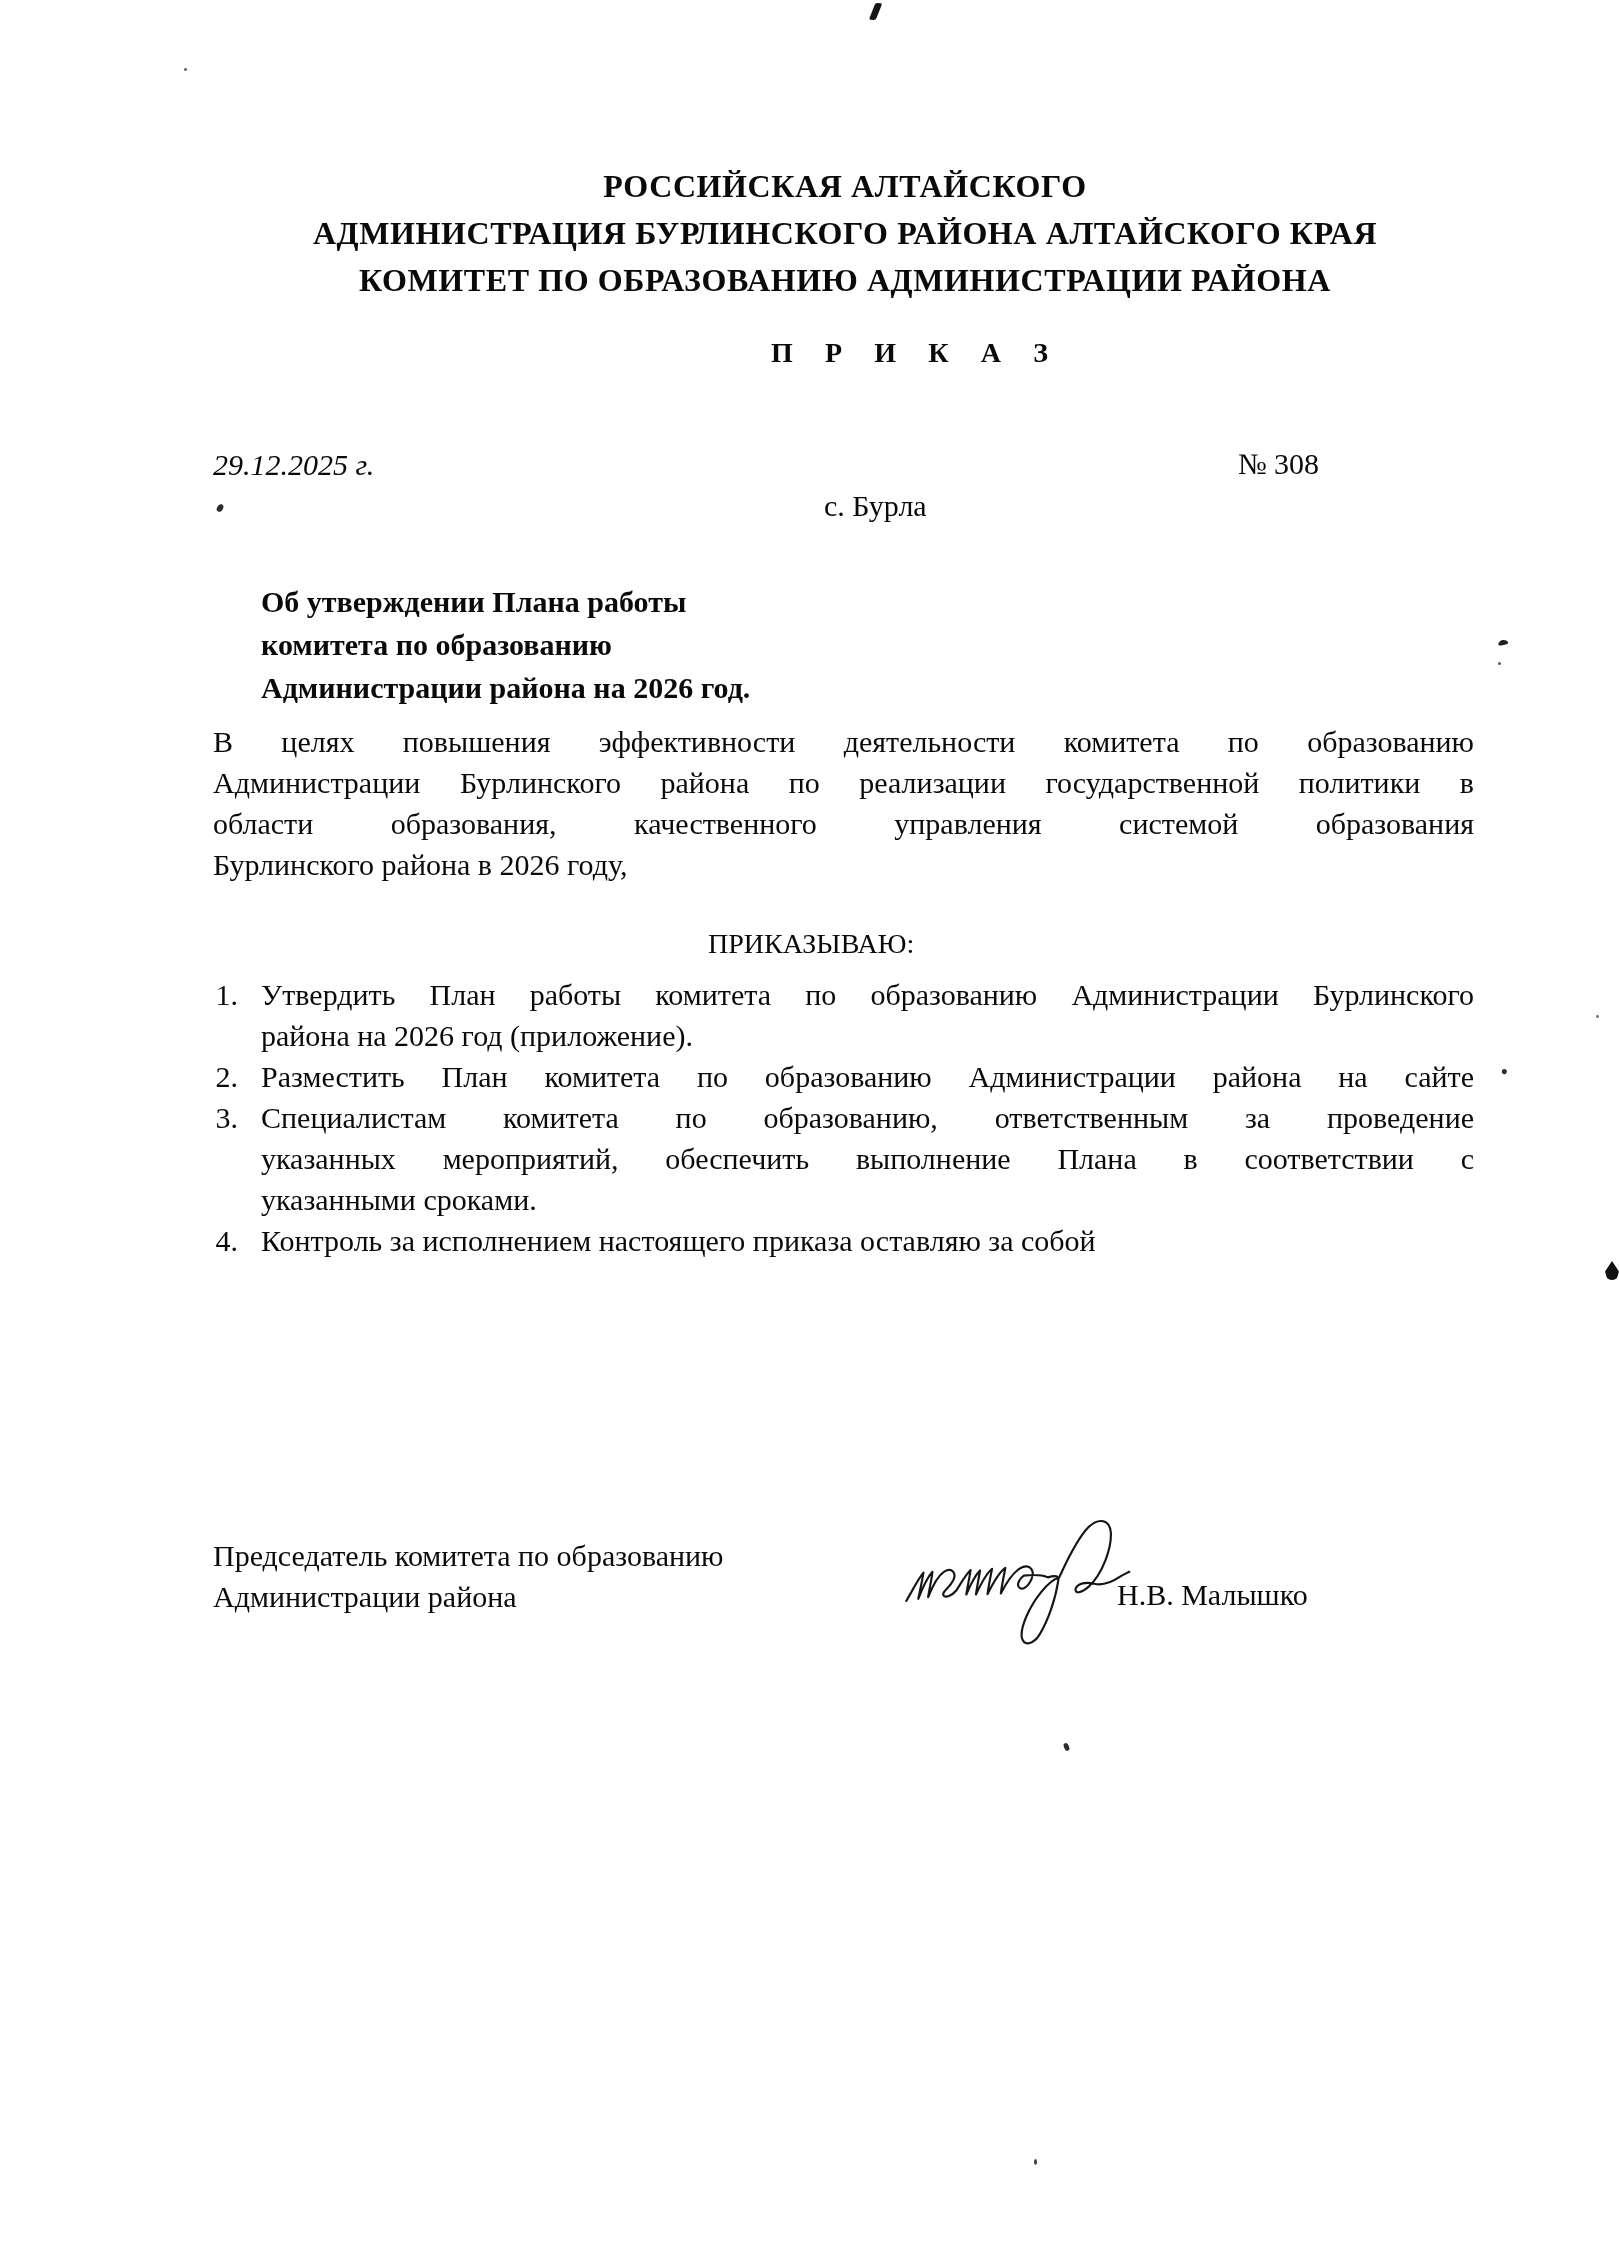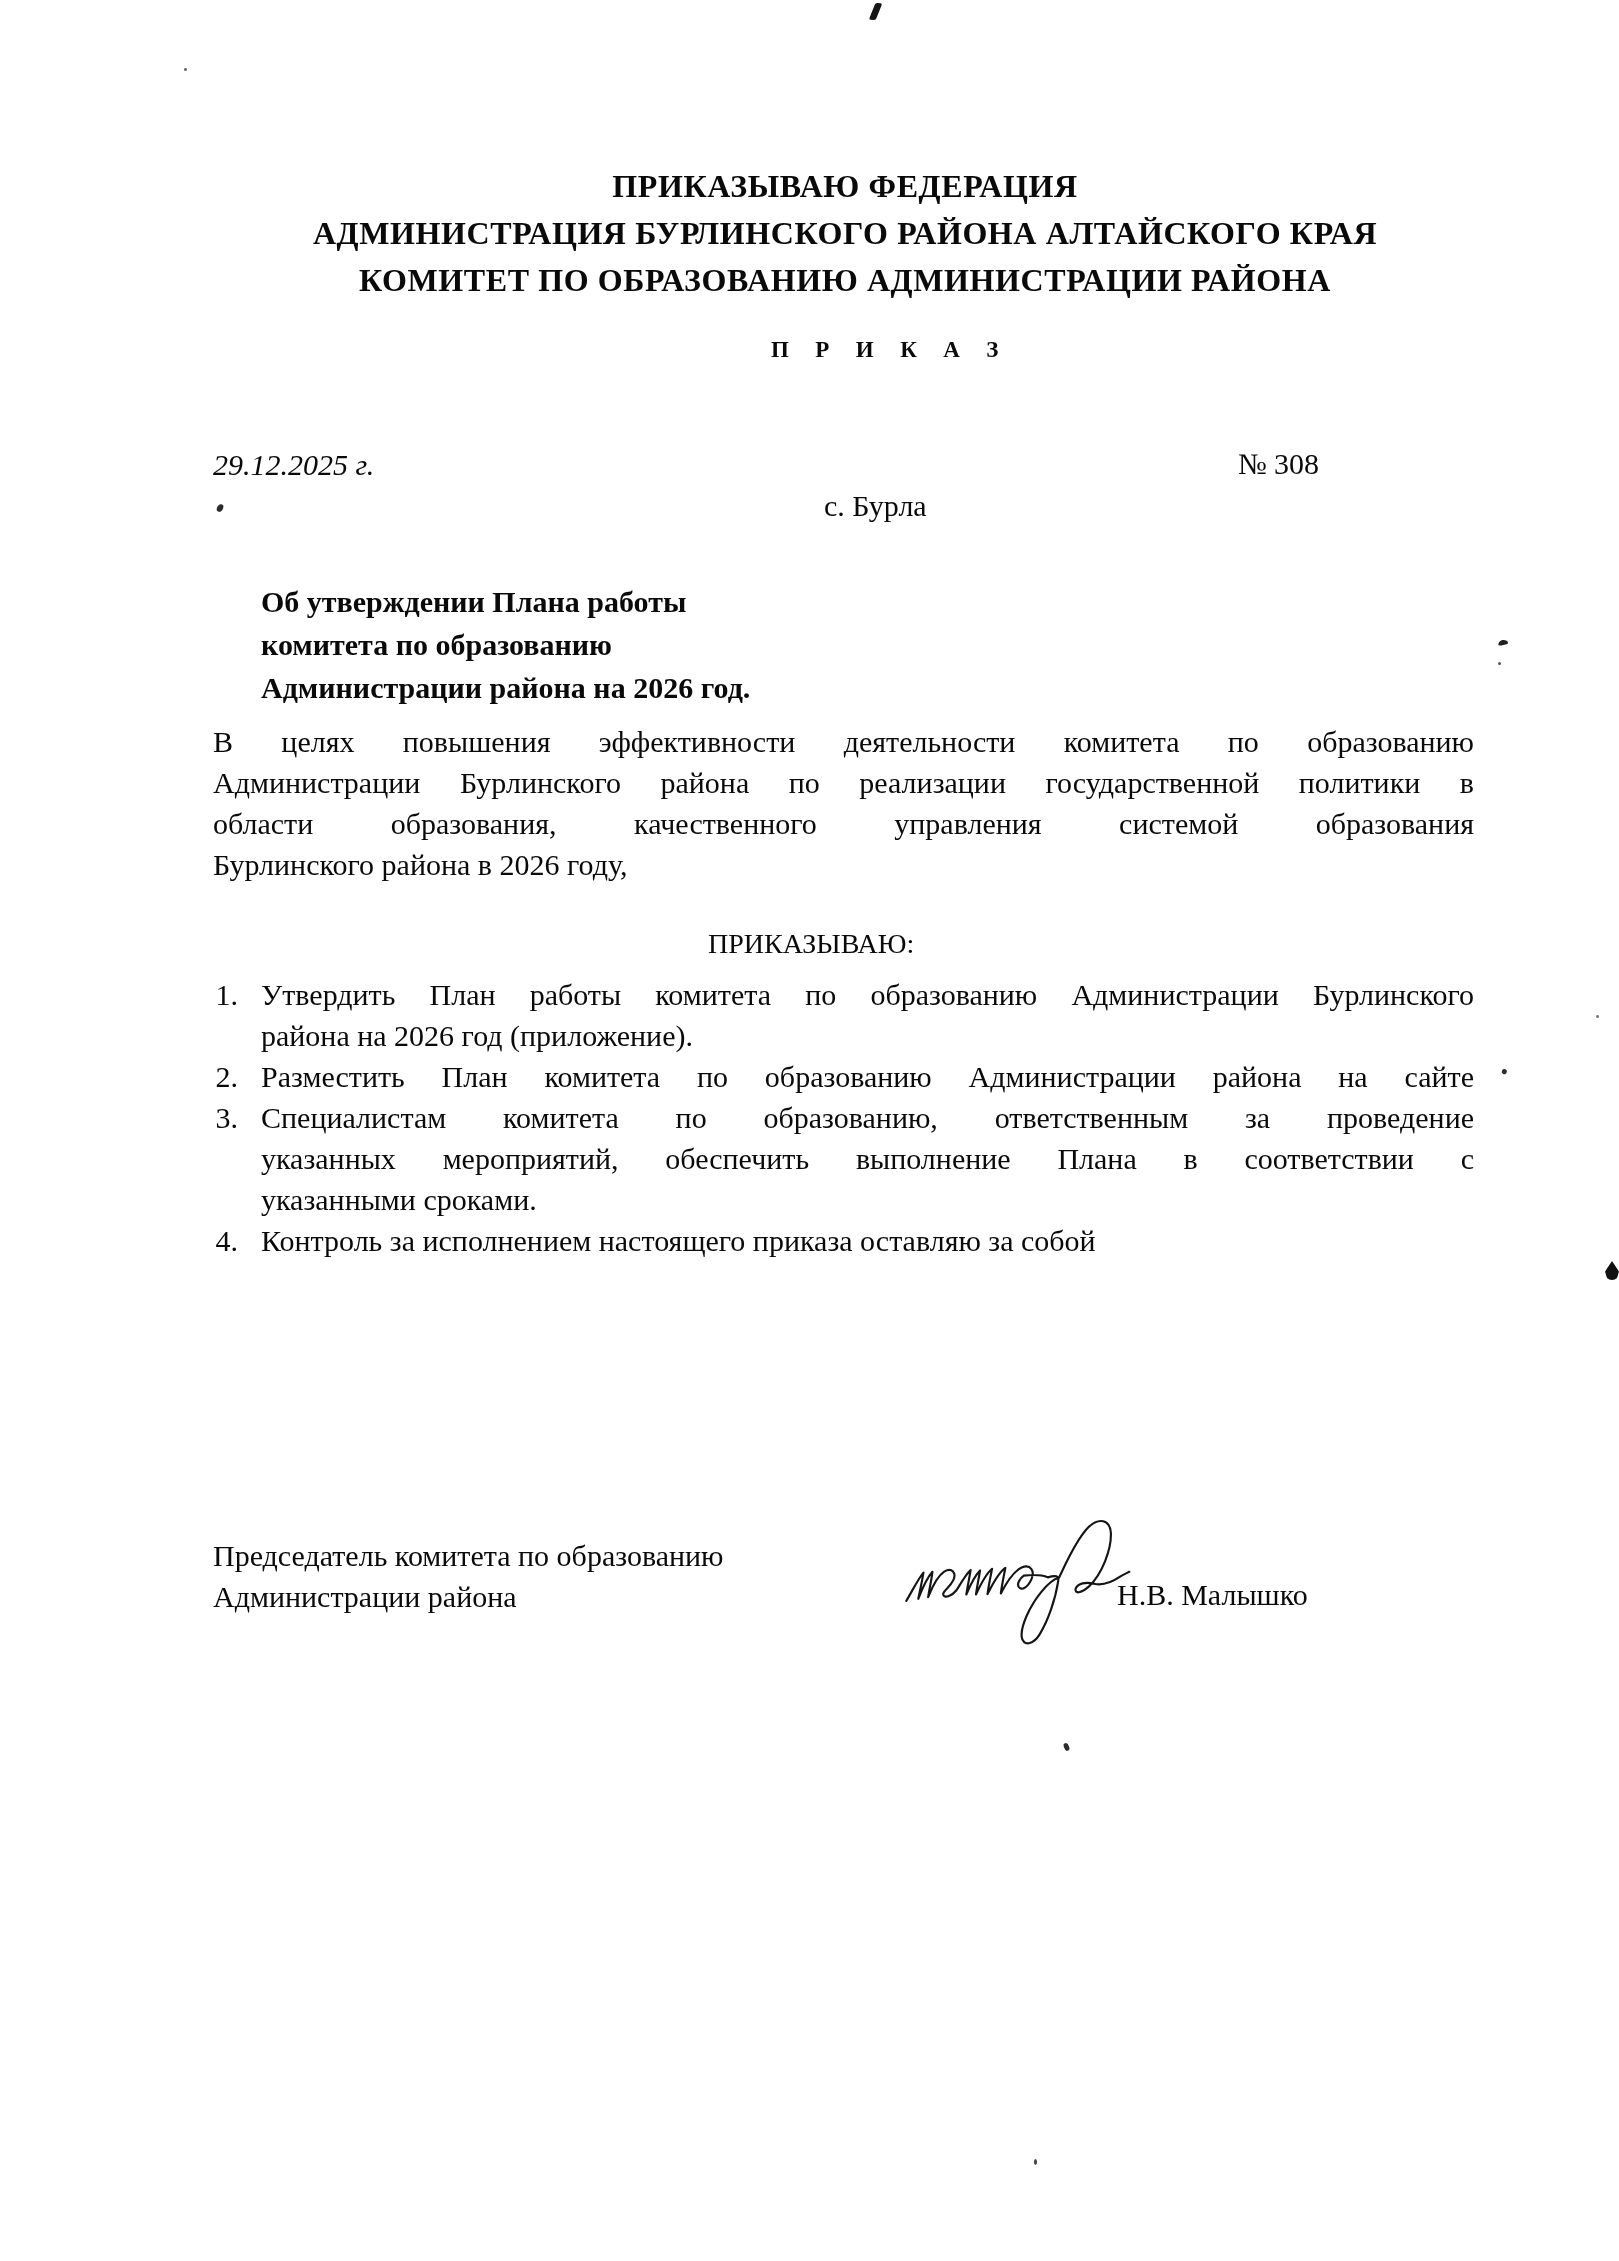--- a/index.html
+++ b/index.html
@@ -28,21 +28,21 @@
     font-weight: bold;
     font-size: 32px;
     line-height: 47px;
     letter-spacing: 0.6px;
     white-space: nowrap;
   }
   .doc-type {
     left: 771px;
     top: 337px;
     font-weight: bold;
-    font-size: 23px;
+    font-size: 28px;
     letter-spacing: 0.45em;
     white-space: nowrap;
   }
 
   
   .doc-date   { left: 213px;  top: 448px; font-size: 30px; white-space: nowrap; font-style: italic; }
   .doc-number { left: 1238px; top: 447px; font-size: 30px; white-space: nowrap; }
   .doc-place  { left: 824px; top: 489px; font-size: 30px; white-space: nowrap; font-family: Liberation Serif, serif; }
 
   
@@ -130,21 +130,21 @@
   }
   .speck-h { left: 1064px; top: 1743px; width: 4.5px;  height: 7.7px; background:#2c2c2c; border-radius: 40% 60% 50% 50%; transform: rotate(-20deg); }
   .speck-i { left: 1034px; top: 2159px; width: 3.2px;  height: 5.8px;  background:#474747; border-radius: 50%; }
 </style>
 </head>
 <body>
 
 <div class="page">
 
   <div class="abs org-header">
-    <div>ПРИКАЗЫВАЮ ФЕДЕРАЦИЯ</div>
+    <div>РОССИЙСКАЯ АЛТАЙСКОГО</div>
     <div>АДМИНИСТРАЦИЯ БУРЛИНСКОГО РАЙОНА АЛТАЙСКОГО КРАЯ</div>
     <div>КОМИТЕТ ПО ОБРАЗОВАНИЮ АДМИНИСТРАЦИИ РАЙОНА</div>
   </div>
 
   <div class="abs doc-type">П Р И К А З</div>
 
   <div class="abs doc-date">29.12.2025 г.</div>
   <div class="abs doc-number">№ 308</div>
   <div class="abs doc-place">с. Бурла</div>
 

